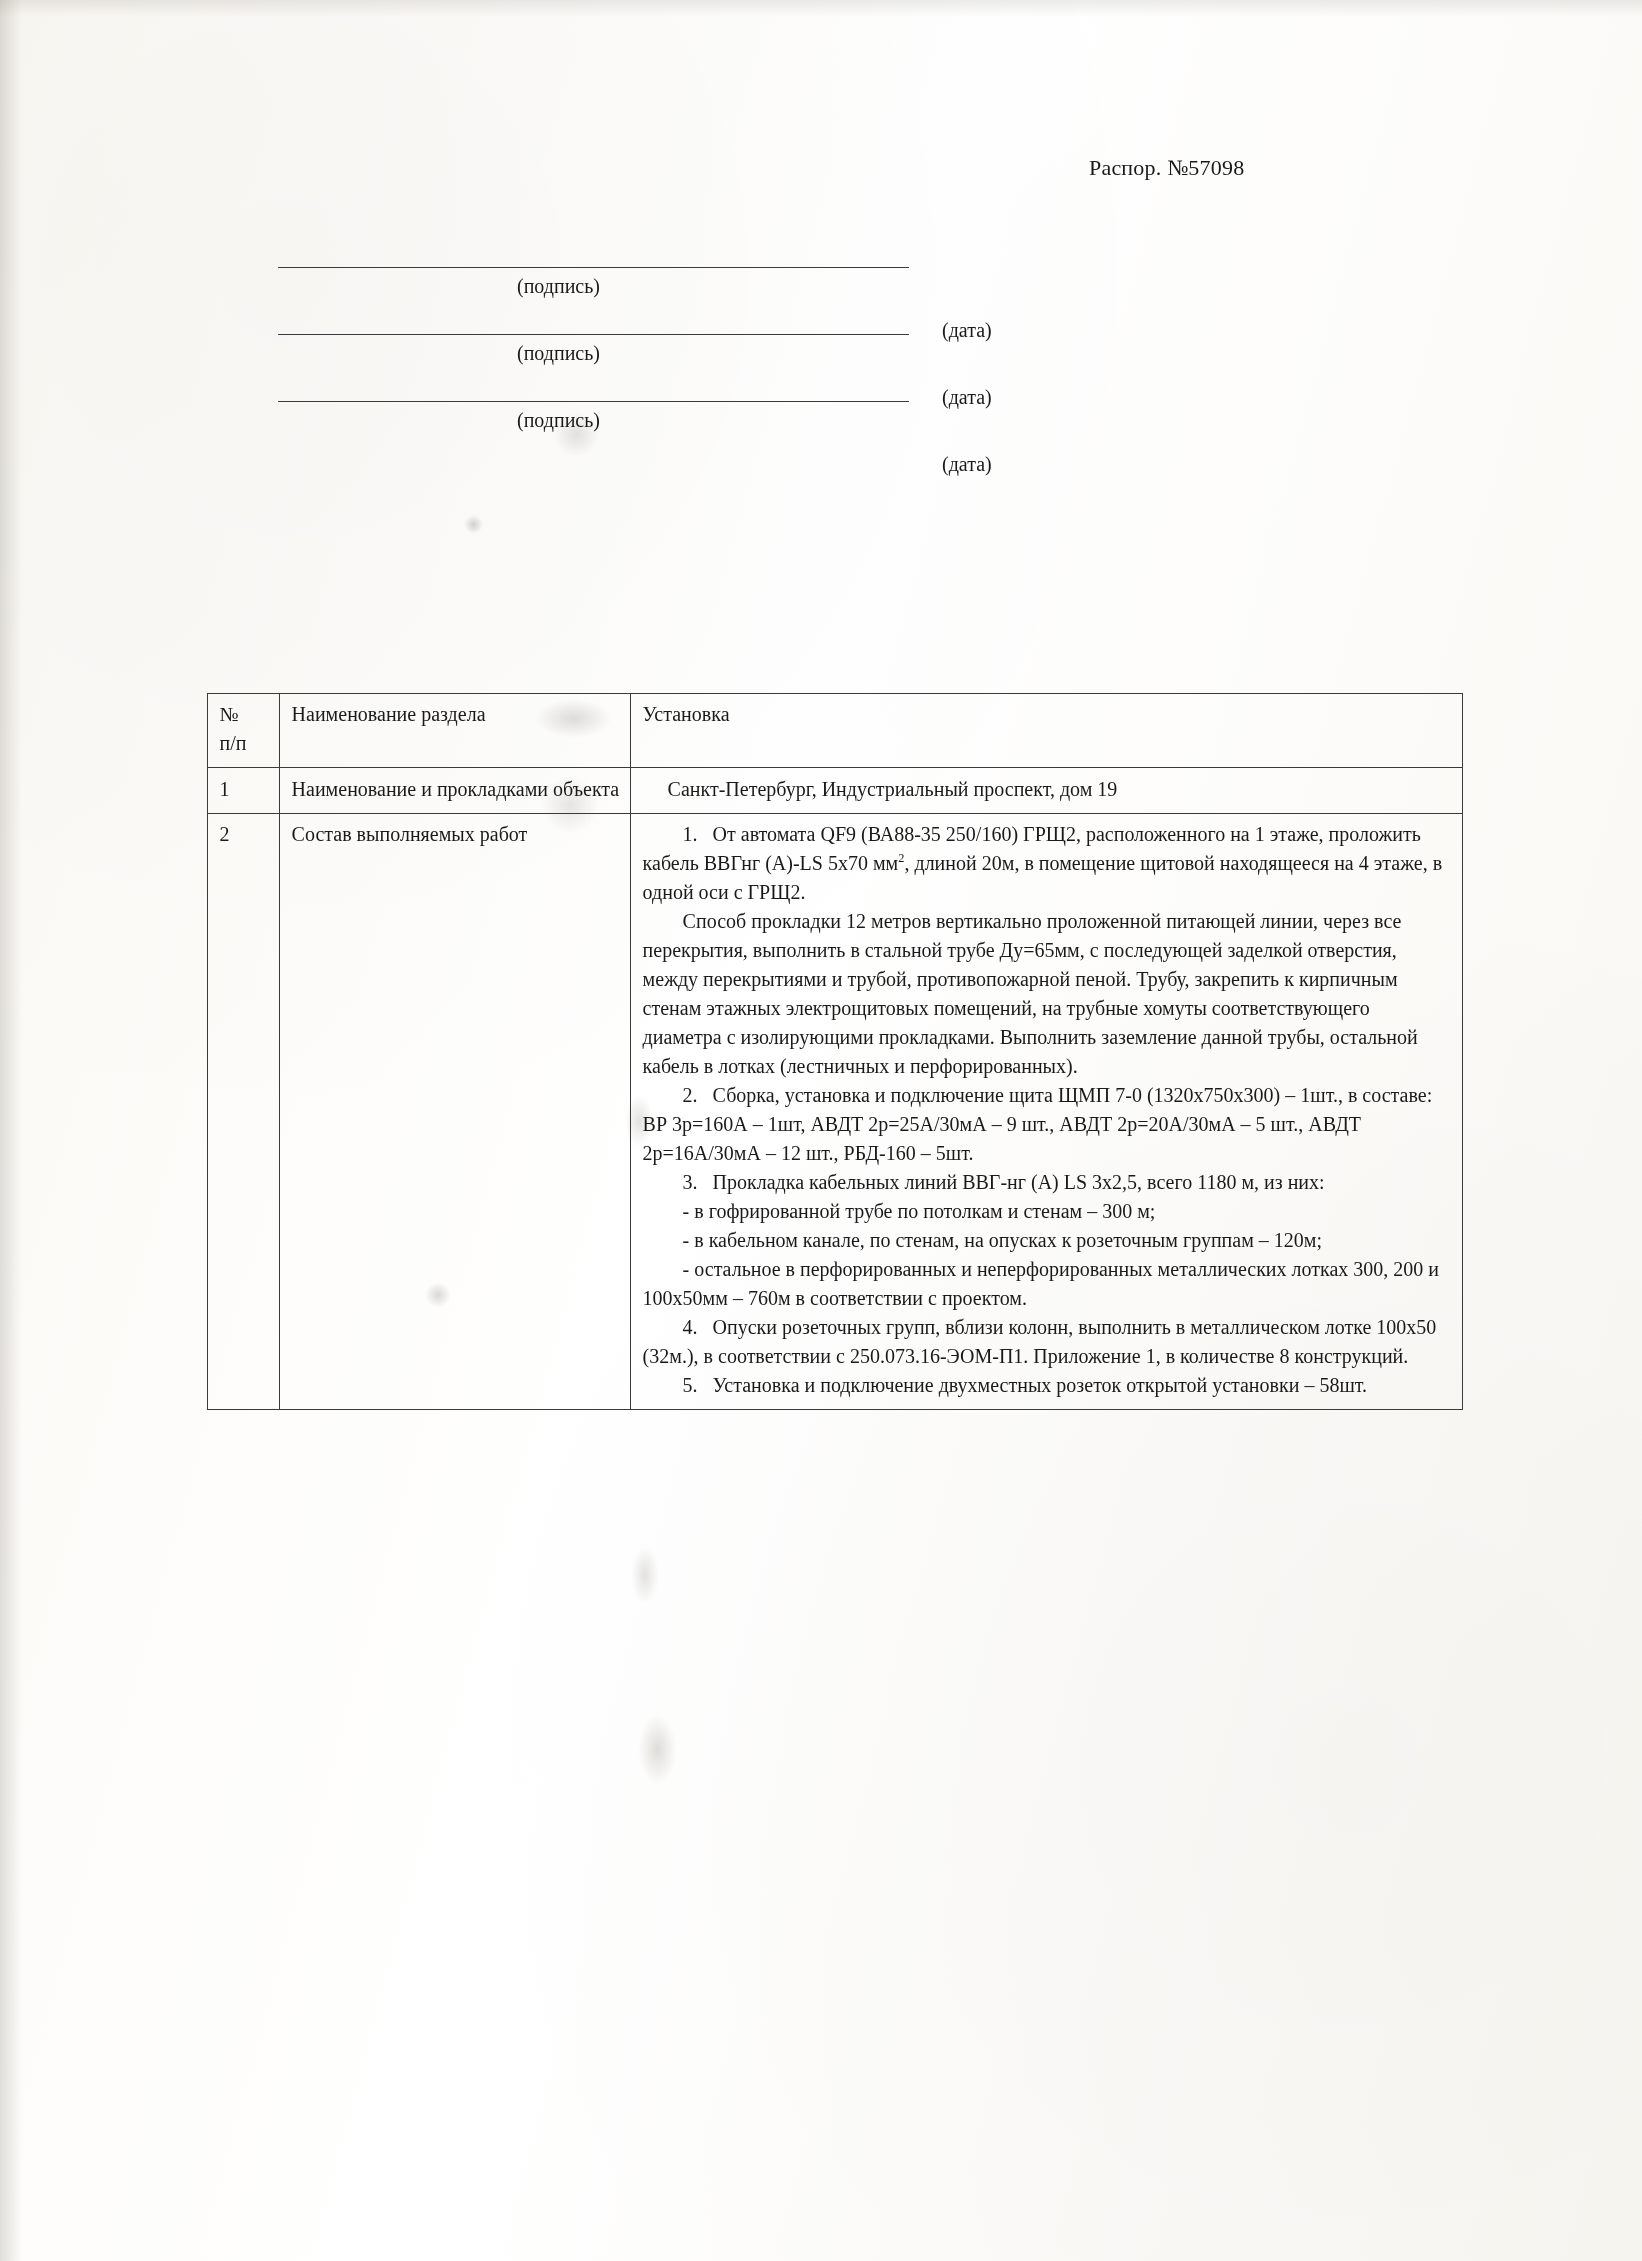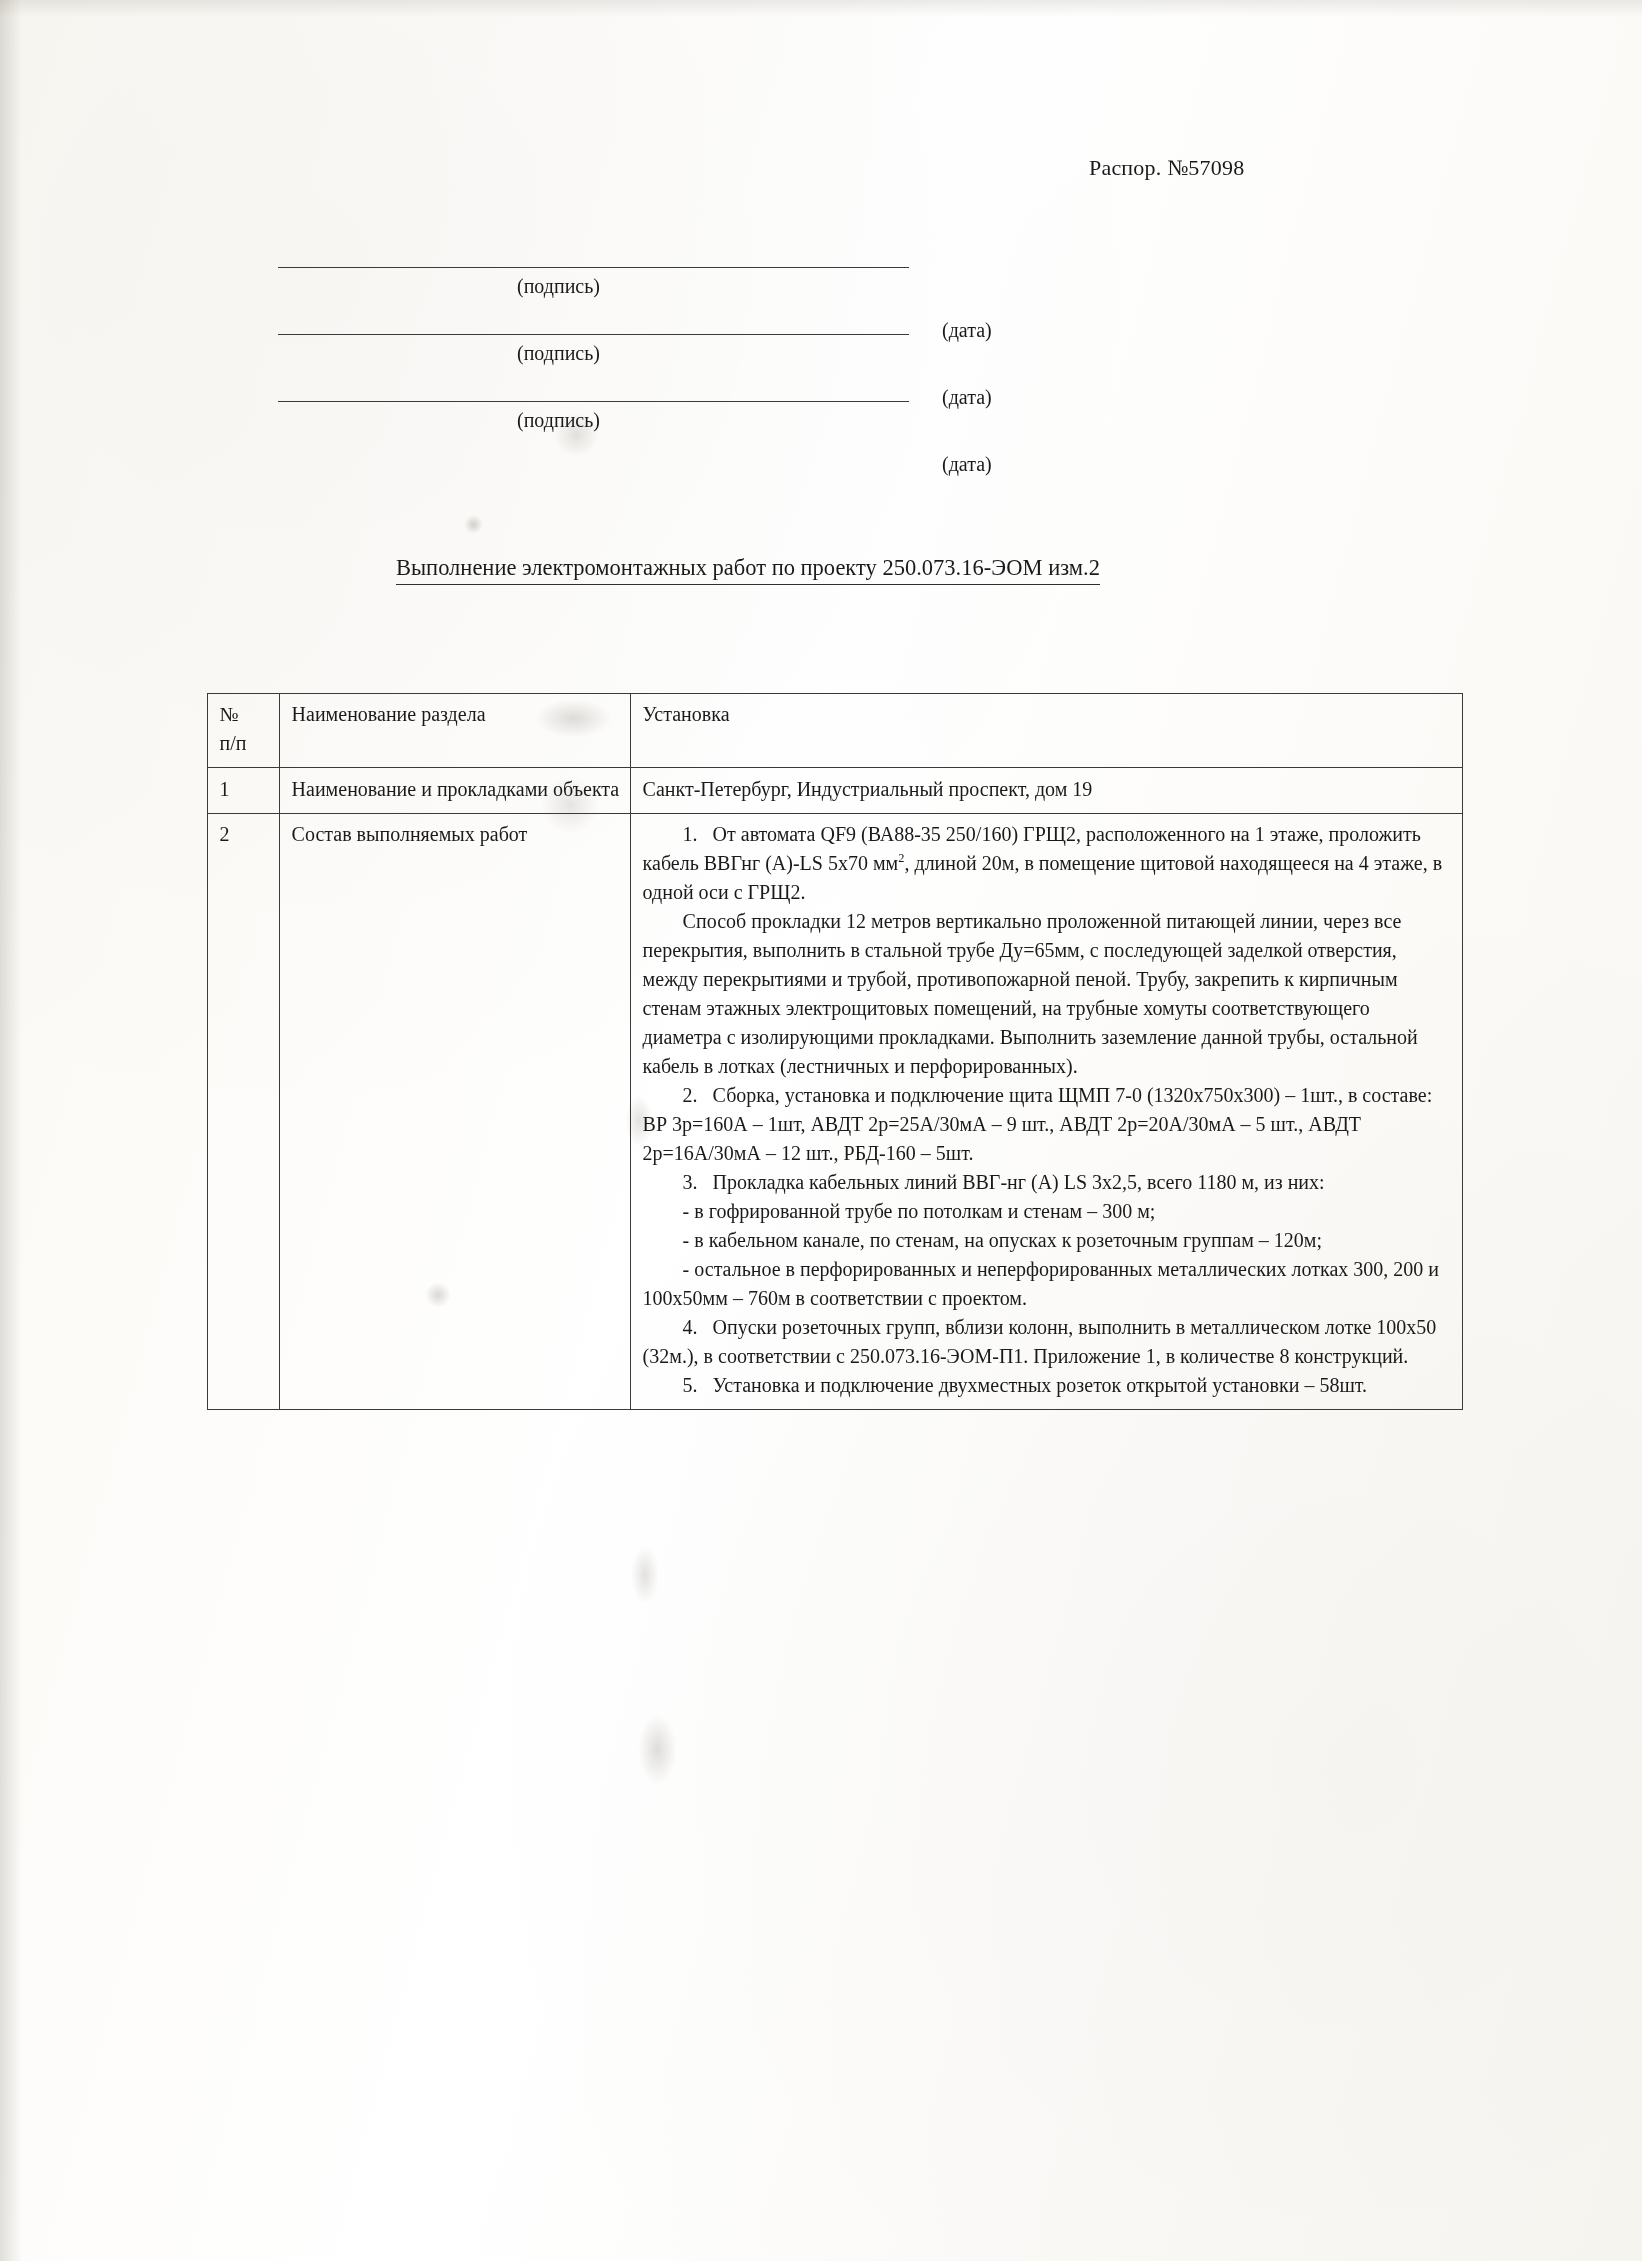--- a/index.html
+++ b/index.html
@@ -116,20 +116,21 @@
 
   .content-cell p {
     margin: 0;
     text-align: left;
   }
   .content-cell p.ind {
     text-indent: 40px;
   }
   .content-cell p.noind {
     text-indent: 0;
+    margin-left: 25px;
   }
   sup {
     font-size: 0.62em;
     vertical-align: super;
   }
 
   
   .smudge {
     position: absolute;
     border-radius: 50%;
@@ -179,21 +180,20 @@
     </div>
     <div class="sig-row">
       <div class="sig-line"></div>
       <div class="sig-labels">
         <span class="sign">(подпись)</span>
         <span class="date">(дата)</span>
       </div>
     </div>
   </div>
 
-  <div class="title-line">Выполнение электромонтажных работ по проекту 250.073.16-ЭОМ изм.2</div>
 
   <table class="main">
     <colgroup>
       <col class="col-num">
       <col class="col-name">
       <col class="col-content">
     </colgroup>
     <tbody>
       <tr>
         <td class="cell-head hdr-num">№

